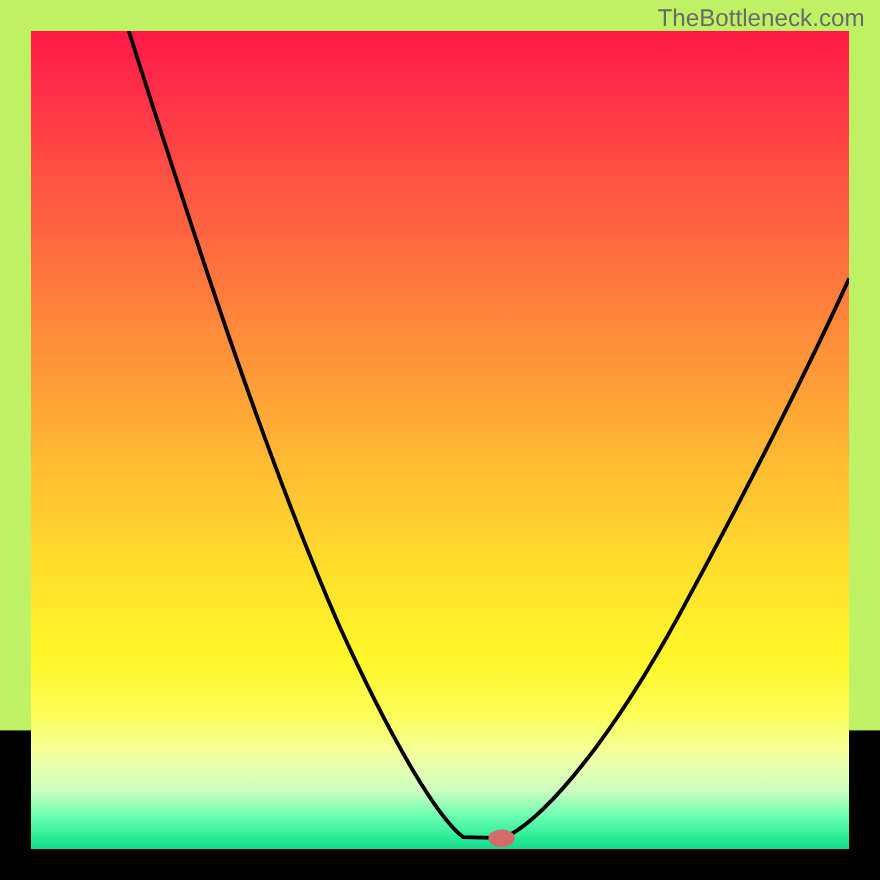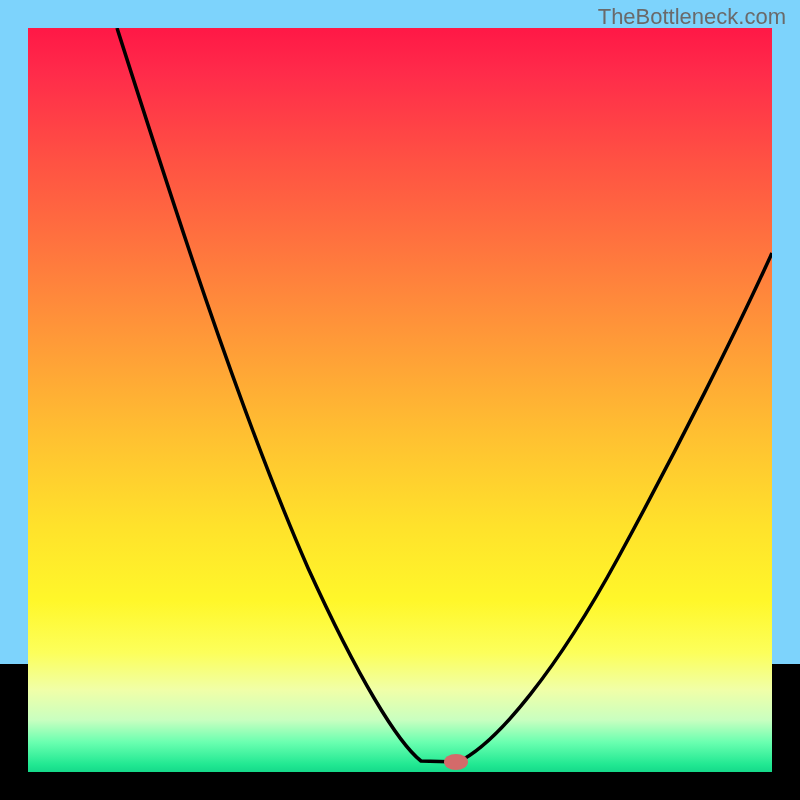--- a/index.html
+++ b/index.html
@@ -7,21 +7,21 @@
     padding: 0;
     background: #000;
     width: 800px;
     height: 800px;
     position: relative;
     font-family: Arial, sans-serif;
   }
   .container {
     width: 800px;
     height: 664px;
-    background: #7dd3fc;
+    background: #bef264;
     position: relative;
     text-align: center;
   }
   .watermark {
     position: absolute;
     top: 4px;
     right: 14px;
     color: #6a6a6a;
     font-size: 22px;
     font-weight: 500;

